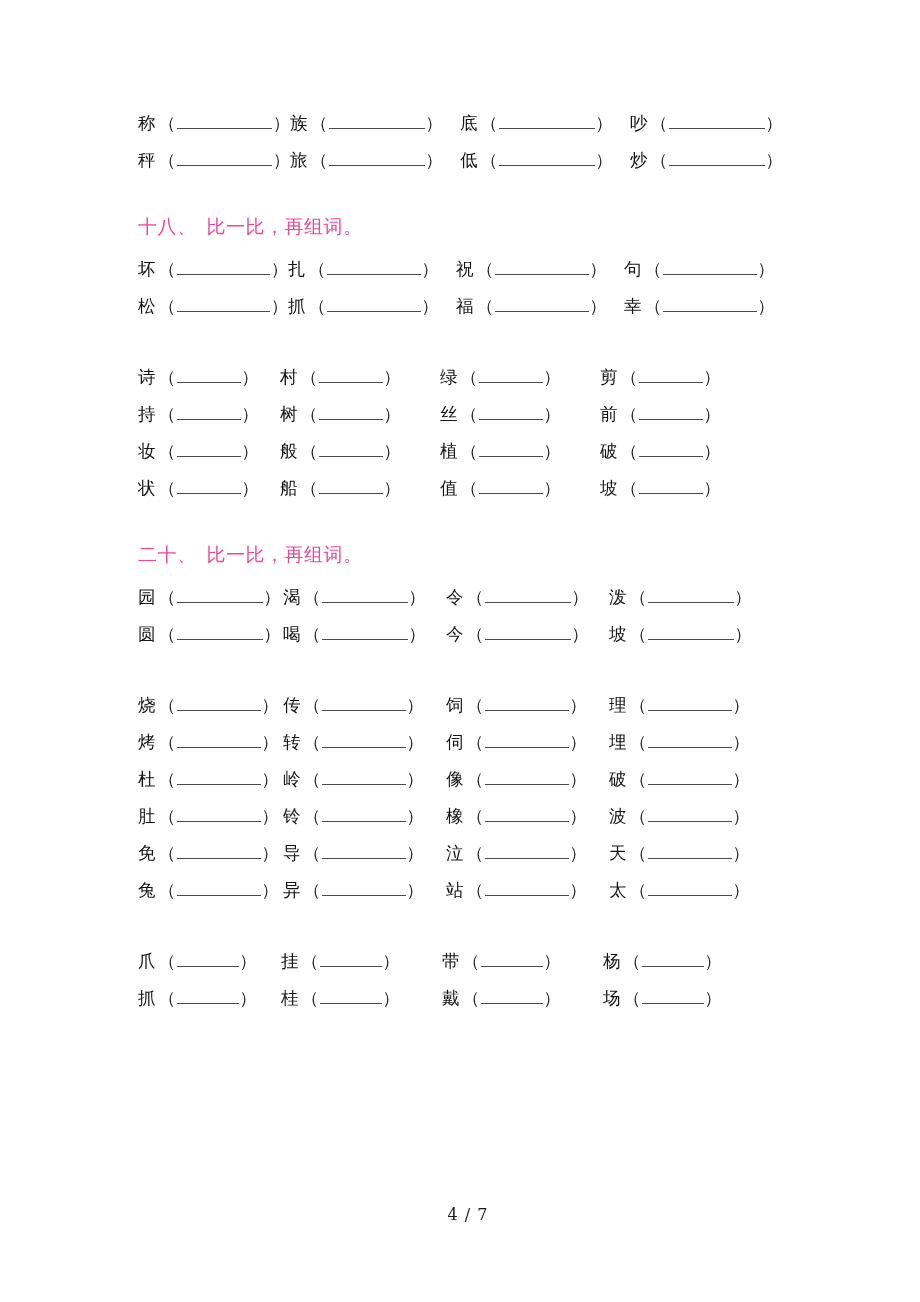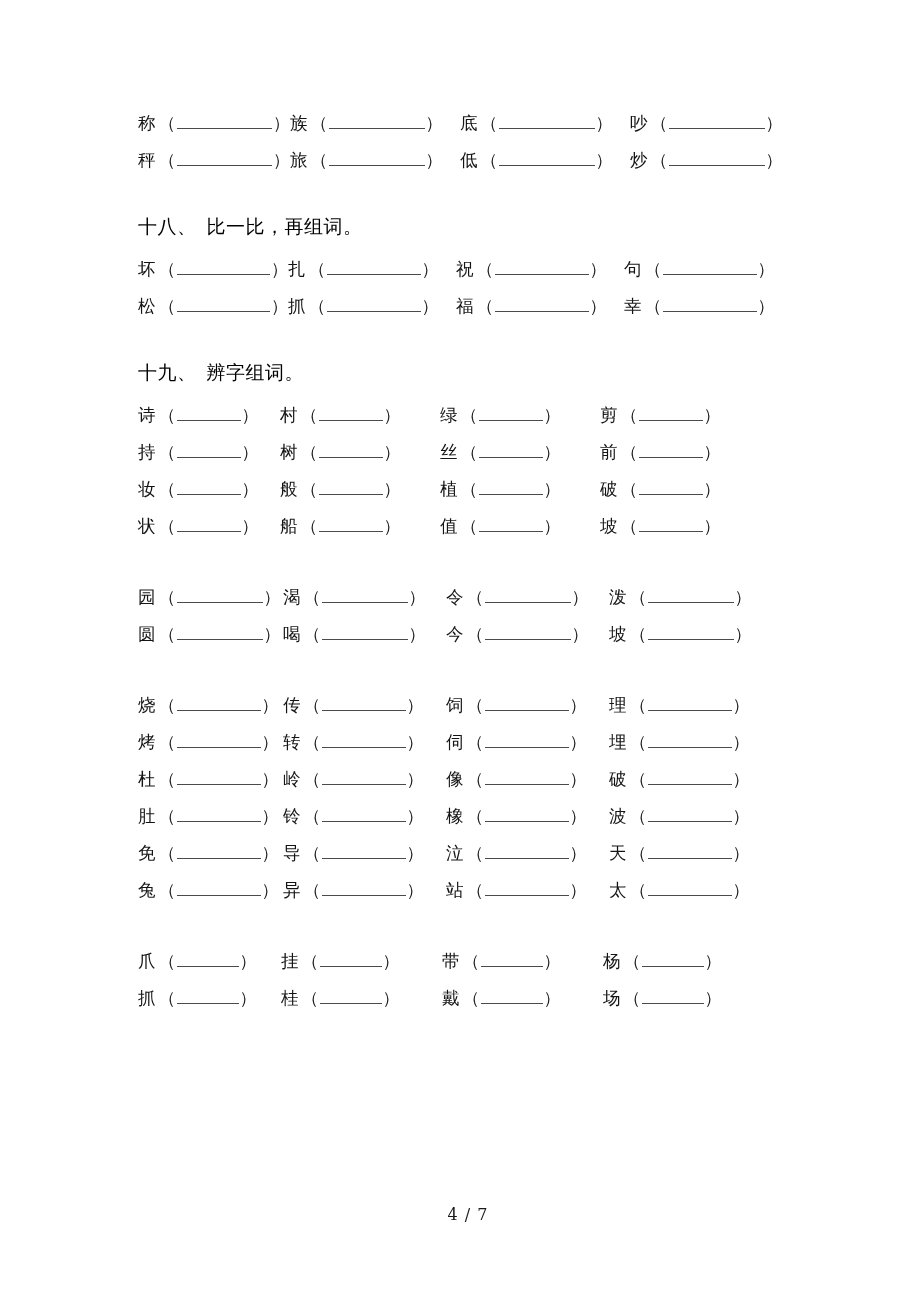--- a/index.html
+++ b/index.html
@@ -28,21 +28,21 @@
     margin: 0;
   }
   .section + .section {
     margin-top: 34px;
   }
   .sec-heading {
     font-family: Liberation Sans, sans-serif;
     font-size: 19px;
     line-height: 30px;
     letter-spacing: 0.5px;
-    color: #000000;
+    color: #ec4899;
     margin: 0 0 8px 18px;
     white-space: nowrap;
   }
   .sec-heading .num {
     margin-right: 10px;
   }
   .rows {
     margin: 0;
   }
   .row {
@@ -225,21 +225,20 @@
             <div class="cell">
               <span class="ch">幸</span>
               <span class="paren">（</span>
               <span class="blank"></span>
               <span class="paren">）</span>
             </div>
           </div>
         </div>
       </div>
       <div class="section">
-        <div class="sec-heading"><span class="num">十九、</span><span>辨字组词。</span></div>
         <div class="rows w-narrow">
           <div class="row">
             <div class="cell">
               <span class="ch">诗</span>
               <span class="paren">（</span>
               <span class="blank"></span>
               <span class="paren">）</span>
             </div>
             <div class="cell">
               <span class="ch">村</span>
@@ -334,20 +333,21 @@
             <div class="cell">
               <span class="ch">坡</span>
               <span class="paren">（</span>
               <span class="blank"></span>
               <span class="paren">）</span>
             </div>
           </div>
         </div>
       </div>
       <div class="section">
+        <div class="sec-heading"><span class="num">二十、</span><span>比一比，再组词。</span></div>
         <div class="rows w-med">
           <div class="row">
             <div class="cell">
               <span class="ch">园</span>
               <span class="paren">（</span>
               <span class="blank"></span>
               <span class="paren">）</span>
             </div>
             <div class="cell">
               <span class="ch">渴</span>

